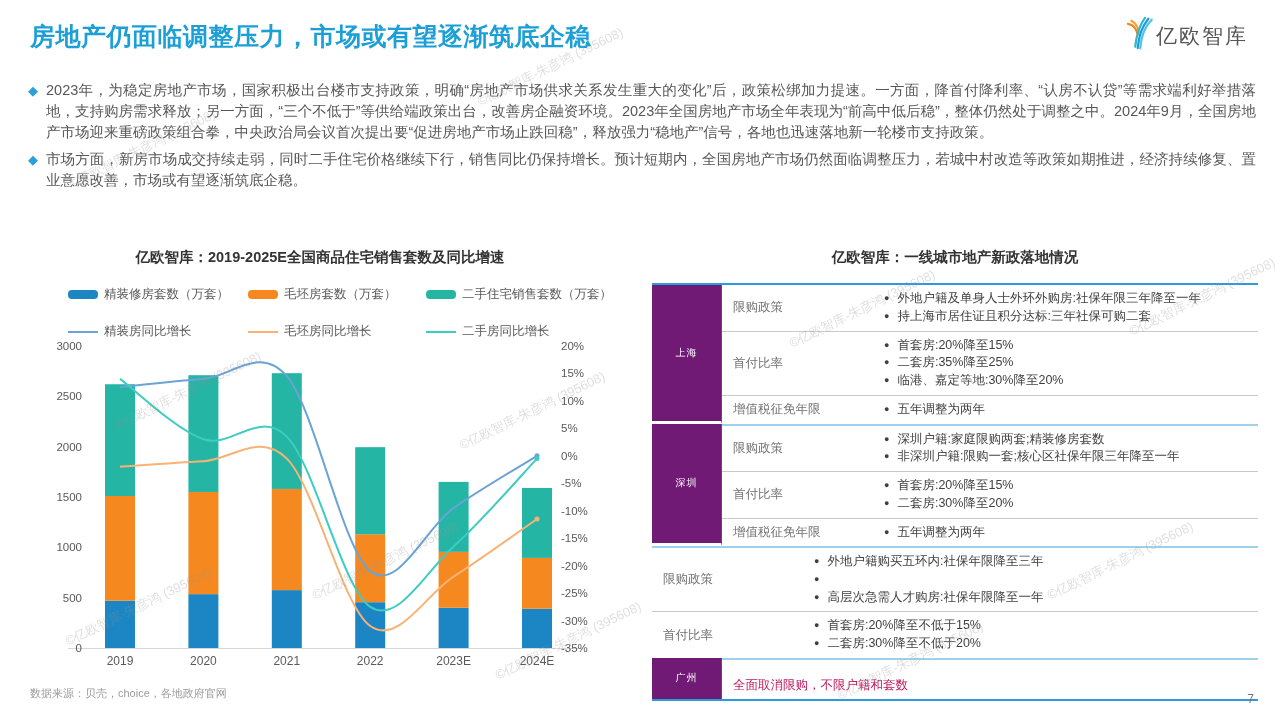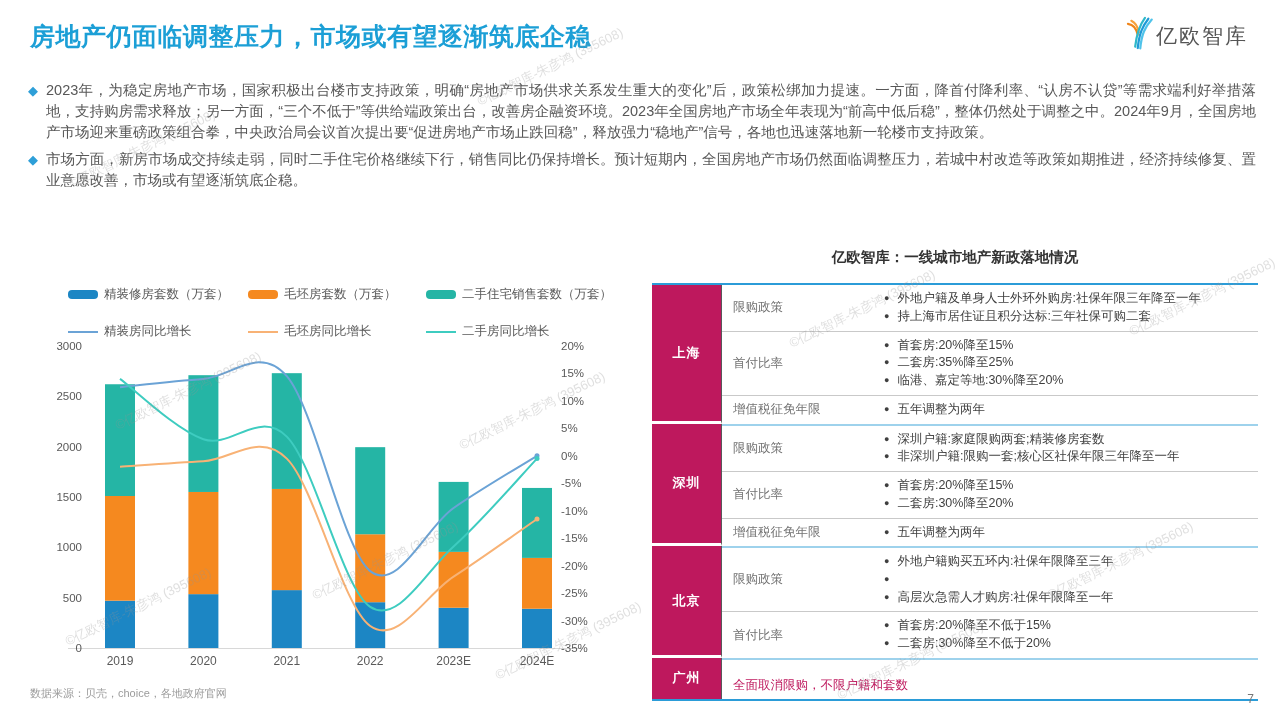--- a/index.html
+++ b/index.html
@@ -25,21 +25,21 @@
   .legend-item { display:flex; align-items:center; font-size:12.5px; color:#595959; white-space:nowrap; }
   .sw-bar { width:30px; height:9px; border-radius:4px; margin-right:6px; flex:0 0 auto; }
   .sw-line { width:30px; height:2px; margin-right:6px; flex:0 0 auto; position:relative; }
   .chart-svg { position:absolute; left:0; top:84px; }
 
   
   .table-block { position:absolute; left:652px; top:248px; width:606px; }
   .table-title { width:606px; text-align:center; font-size:14.5px; font-weight:bold; color:#333; }
   .ptable { position:absolute; left:0; top:35px; width:606px; border-top:2px solid #2B9CD8; border-bottom:2px solid #2B9CD8; }
   .tsection { display:flex; }
-  .city-cell { flex:0 0 70px; background:#be185d; color:#fff; font-size:13px; font-weight:bold;
+  .city-cell { flex:0 0 70px; background:#701a75; color:#fff; font-size:10px; font-weight:normal;
     display:flex; align-items:center; justify-content:center; letter-spacing:1px; border-right:1px solid #58595B; }
   .tsection:not(:last-child) .city-cell { border-bottom:3px solid #fff; }
   .rows { flex:1 1 auto; }
   .tsection:not(:first-child) .rows { border-top:2px solid #9ED2EC; }
   .trow { display:flex; align-items:center; }
   .trow:not(:last-child) { border-bottom:1px solid #C9C9C9; }
   .tlabel { flex:0 0 162px; padding-left:11px; font-size:12.5px; color:#737373; }
   .tcontent { flex:1 1 auto; padding:5px 0; }
   .titem { display:flex; font-size:12.5px; line-height:1.42; color:#3F3F3F; }
   .dot { font-size:9px; line-height:17.5px; margin-right:8px; color:#3F3F3F; flex:0 0 auto; }
@@ -77,20 +77,21 @@
         <span class="diamond">◆</span>
         <span class="bullet-text">2023年，为稳定房地产市场，国家积极出台楼市支持政策，明确“房地产市场供求关系发生重大的变化”后，政策松绑加力提速。一方面，降首付降利率、“认房不认贷”等需求端利好举措落地，支持购房需求释放；另一方面，“三个不低于”等供给端政策出台，改善房企融资环境。2023年全国房地产市场全年表现为“前高中低后稳”，整体仍然处于调整之中。2024年9月，全国房地产市场迎来重磅政策组合拳，中央政治局会议首次提出要“促进房地产市场止跌回稳”，释放强力“稳地产”信号，各地也迅速落地新一轮楼市支持政策。</span>
       </div>
       <div class="bullet-item">
         <span class="diamond">◆</span>
         <span class="bullet-text">市场方面，新房市场成交持续走弱，同时二手住宅价格继续下行，销售同比仍保持增长。预计短期内，全国房地产市场仍然面临调整压力，若城中村改造等政策如期推进，经济持续修复、置业意愿改善，市场或有望逐渐筑底企稳。</span>
       </div>
     </div>
 
   <div class="chart-block">
+    <div class="chart-title">亿欧智库：2019-2025E全国商品住宅销售套数及同比增速</div>
     <div class="legend">
         <div class="legend-item">
           <span class="sw-bar" style="background: rgb(28, 134, 196);"></span>
           <span>精装修房套数（万套）</span>
         </div>
         <div class="legend-item">
           <span class="sw-bar" style="background: rgb(245, 137, 31);"></span>
           <span>毛坯房套数（万套）</span>
         </div>
         <div class="legend-item">
@@ -245,21 +246,20 @@
               <div class="tcontent">
                 <div class="titem">
                   <span class="dot">●</span>
                   <span>五年调整为两年</span>
                 </div>
               </div>
             </div>
           </div>
         </div>
         <div class="tsection">
-          <div class="city-cell">北京</div>
           <div class="rows">
             <div class="trow">
               <div class="tlabel">限购政策</div>
               <div class="tcontent">
                 <div class="titem">
                   <span class="dot">●</span>
                   <span>外地户籍购买五环内:社保年限降至三年</span>
                 </div>
                 <div class="titem">
                   <span class="dot">●</span>

